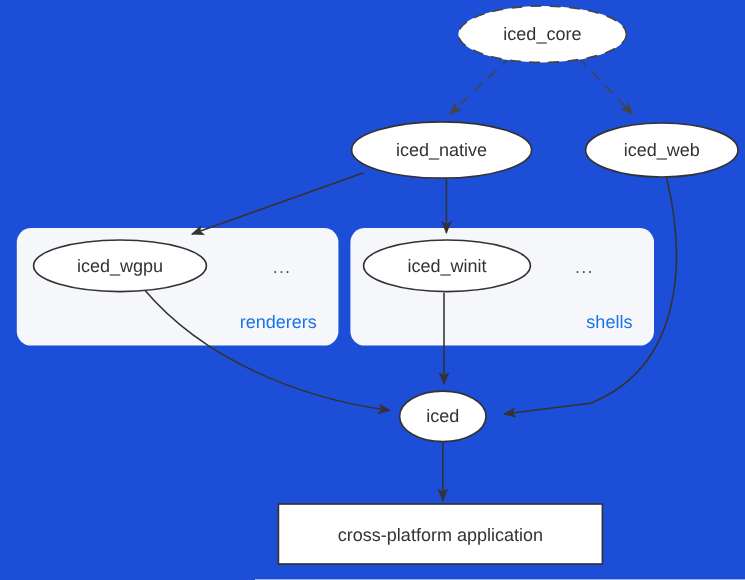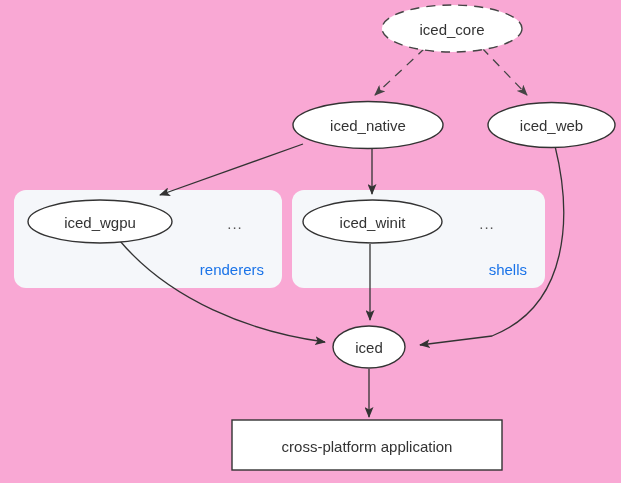--- a/index.html
+++ b/index.html
@@ -7,21 +7,21 @@
     padding: 0;
     background: #ffffff;
   }
   body {
     font-family: "Liberation Sans", sans-serif;
   }
   #canvas {
     position: relative;
     width: 621px;
     height: 483px;
-    background: #f9a8d4;
+    background: #1d4ed8;
     overflow: hidden;
   }
   svg.diagram {
     position: absolute;
     top: 0;
     left: 0;
     width: 621px;
     height: 483px;
   }
   .node-label {

